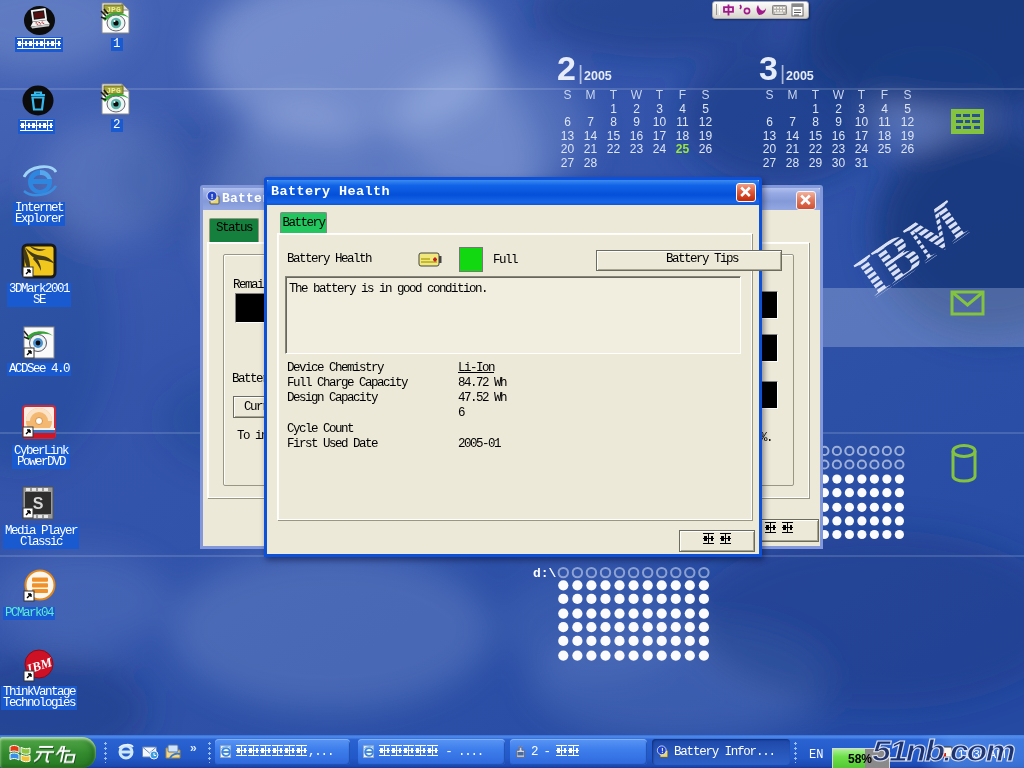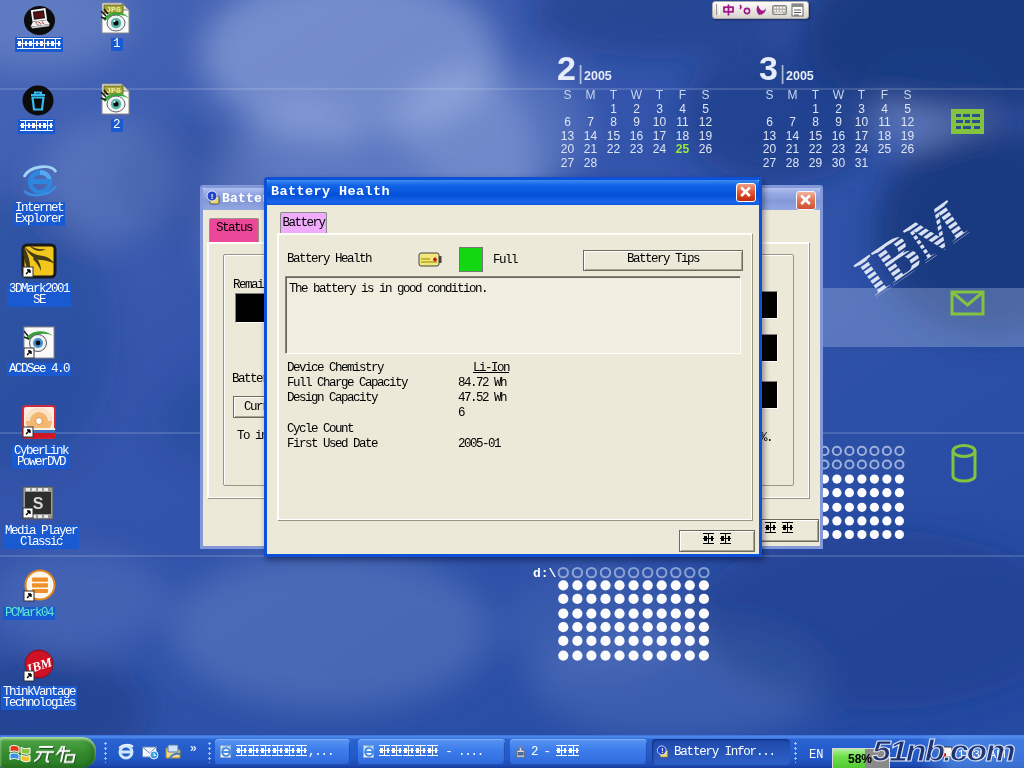--- a/index.html
+++ b/index.html
@@ -490,21 +490,21 @@
     <circle cx="6" cy="6" r="5" fill="#2244cc" stroke="#fff" stroke-width="0.8"></circle>
     <text x="6" y="9" font-size="8" font-weight="bold" fill="#ffd" text-anchor="middle">!</text>
   </svg>
   <div class="abs mono" style="left:19px;top:3px;font-size:13px;font-weight:bold;color:#fff;letter-spacing:0.2px;">Battery Information</div>
   <div class="abs" style="left:593px;top:3px;width:20px;height:19px;background:linear-gradient(180deg,#f2b49e 0%,#e07a60 45%,#d05030 100%);border:1px solid #f4f6fc;border-radius:3px;box-sizing:border-box;">
     <svg width="18" height="17" viewBox="0 0 18 17">
             <path d="M4.2,3.5 L12.8,12 M12.8,3.5 L4.2,12" stroke="#fff" stroke-width="2.6"></path>
           </svg>
   </div>
 </div>
-<div class="abs mono" style="left:6px;top:30px;width:48px;height:24px;background:#ec4899;border:1px solid #9a9684;border-bottom:none;border-radius:2px 2px 0 0;font-size:12.5px;letter-spacing:-1.5px;text-align:center;line-height:18px;">Status</div>
+<div class="abs mono" style="left:6px;top:30px;width:48px;height:24px;background:#15803d;border:1px solid #9a9684;border-bottom:none;border-radius:2px 2px 0 0;font-size:12.5px;letter-spacing:-1.5px;text-align:center;line-height:18px;">Status</div>
 <div class="abs" style="left:4px;top:54px;width:600px;height:254px;background:#ece9d8;border:1px solid #fff;box-shadow:1px 1px 0 #9a9684, inset 1px 1px 0 #fdfcf8;"></div>
 <div class="abs" style="left:20px;top:66px;width:569px;height:230px;border:1px solid #9a9684;box-shadow:inset 1px 1px 0 #fff;border-radius:2px;"></div>
 <div class="dlgtxt" style="left:30px;top:90px;">Remaining Capacity</div>
 <div class="abs" style="left:32px;top:105px;width:230px;height:28px;background:#000;border:1px solid #808080;border-bottom-color:#fff;border-right-color:#fff;"></div>
 <div class="abs" style="left:487px;top:103px;width:86px;height:26px;background:#000;border:1px solid #808080;border-bottom-color:#fff;border-right-color:#fff;"></div>
 <div class="abs" style="left:487px;top:146px;width:86px;height:26px;background:#000;border:1px solid #808080;border-bottom-color:#fff;border-right-color:#fff;"></div>
 <div class="abs" style="left:487px;top:193px;width:86px;height:26px;background:#000;border:1px solid #808080;border-bottom-color:#fff;border-right-color:#fff;"></div>
 <div class="dlgtxt" style="left:29px;top:184px;">Battery charging</div>
 <div class="btn" style="left:30px;top:208px;width:100px;height:22px;line-height:20px;text-align:left;padding-left:10px;box-sizing:border-box;">Current</div>
 <div class="dlgtxt" style="left:34px;top:241px;">To increase</div>
@@ -514,36 +514,36 @@
 
 <div id="dlgfront" class="abs" style="left:264px;top:177px;width:498px;height:380px;background:#ece9d8;border:3px solid #0c51d8;border-radius:3px 3px 0 0;box-sizing:border-box;box-shadow:2px 3px 6px rgba(0,0,30,0.45);">
 <div class="abs" style="left:0;top:0;width:492px;height:25px;background:linear-gradient(180deg,#3b8bf0 0%,#1263e8 22%,#0450d8 60%,#1a66e8 88%,#0a55dd 100%);border-radius:2px 2px 0 0;">
   <div class="abs mono" style="left:4px;top:4px;font-size:13.5px;font-weight:bold;color:#fff;letter-spacing:0.4px;">Battery Health</div>
   <div class="abs" style="left:469px;top:3px;width:20px;height:19px;background:linear-gradient(180deg,#f0a088 0%,#e05a3a 45%,#c02808 100%);border:1px solid #fff;border-radius:3px;box-sizing:border-box;">
     <svg width="18" height="17" viewBox="0 0 18 17">
             <path d="M4.2,3.5 L12.8,12 M12.8,3.5 L4.2,12" stroke="#fff" stroke-width="2.6"></path>
           </svg>
   </div>
 </div>
-<div class="abs mono" style="left:13px;top:32px;width:45px;height:21px;background:#f0abfc;border:1px solid #888;border-bottom:none;border-radius:2px 2px 0 0;font-size:12.5px;letter-spacing:-1.5px;text-align:center;line-height:21px;">Battery</div>
+<div class="abs mono" style="left:13px;top:32px;width:45px;height:21px;background:#22c55e;border:1px solid #888;border-bottom:none;border-radius:2px 2px 0 0;font-size:12.5px;letter-spacing:-1.5px;text-align:center;line-height:21px;">Battery</div>
 <div class="abs" style="left:10px;top:53px;width:473px;height:285px;background:#ece9d8;border:1px solid #fff;box-shadow:1px 1px 0 #9a9684, inset 1px 1px 0 #fdfcf8;"></div>
 <div class="dlgtxt" style="left:20px;top:72px;">Battery Health</div>
 <svg class="abs" style="left:151px;top:70px" width="24" height="19" viewBox="0 0 24 19">
   <rect x="1" y="3" width="20" height="13" rx="2" fill="#f0e87c" stroke="#444"></rect>
   <rect x="21" y="6" width="2.5" height="7" fill="#444"></rect>
   <path d="M3,12 L19,12 M3,9 L12,9" stroke="#b8a820" stroke-width="1.5"></path>
   <path d="M15,9.5 L19,9.5 M17,7.5 L17,11.5" stroke="#c02020" stroke-width="2"></path>
 </svg>
 <div class="abs" style="left:192px;top:67px;width:22px;height:23px;background:#12d812;border:1px solid #777;"></div>
 <div class="dlgtxt" style="left:226px;top:73px;">Full</div>
-<div class="btn" style="left:316px;top:70px;width:158px;height:19px;line-height:17px;">Battery Tips</div>
+<div class="btn" style="left:329px;top:70px;width:158px;height:19px;line-height:17px;padding-left:26px;">Battery Tips</div>
 <div class="abs" style="left:18px;top:96px;width:456px;height:78px;background:#f1eee0;border:1px solid #848478;border-bottom-color:#fff;border-right-color:#fff;box-shadow:inset 1px 1px 0 #66665c;box-sizing:border-box;"></div>
 <div class="dlgtxt" style="left:22px;top:102px;">The battery is in good condition.</div>
 <div class="dlgtxt" style="left:20px;top:181px;">Device Chemistry</div>
-      <div class="dlgtxt" style="left:206px;top:181px;text-decoration:underline;">Li-Ion</div>
+      <div class="dlgtxt" style="left:191px;top:181px;text-decoration:underline;">Li-Ion</div>
 <div class="dlgtxt" style="left:20px;top:196px;">Full Charge Capacity</div>
       <div class="dlgtxt" style="left:191px;top:196px;">84.72 Wh</div>
 <div class="dlgtxt" style="left:20px;top:211px;">Design Capacity</div>
       <div class="dlgtxt" style="left:191px;top:211px;">47.52 Wh</div>
 <div class="dlgtxt" style="left:20px;top:242px;">Cycle Count</div>
       <div class="dlgtxt" style="left:191px;top:226px;">6</div>
 <div class="dlgtxt" style="left:20px;top:257px;">First Used Date</div>
       <div class="dlgtxt" style="left:191px;top:257px;">2005-01</div>
 <div class="btn" style="left:412px;top:350px;width:74px;height:20px;line-height:18px;"><i class="cn" style="width:11px;height:11px"></i> <i class="cn" style="width:11px;height:11px"></i></div>
 </div>

